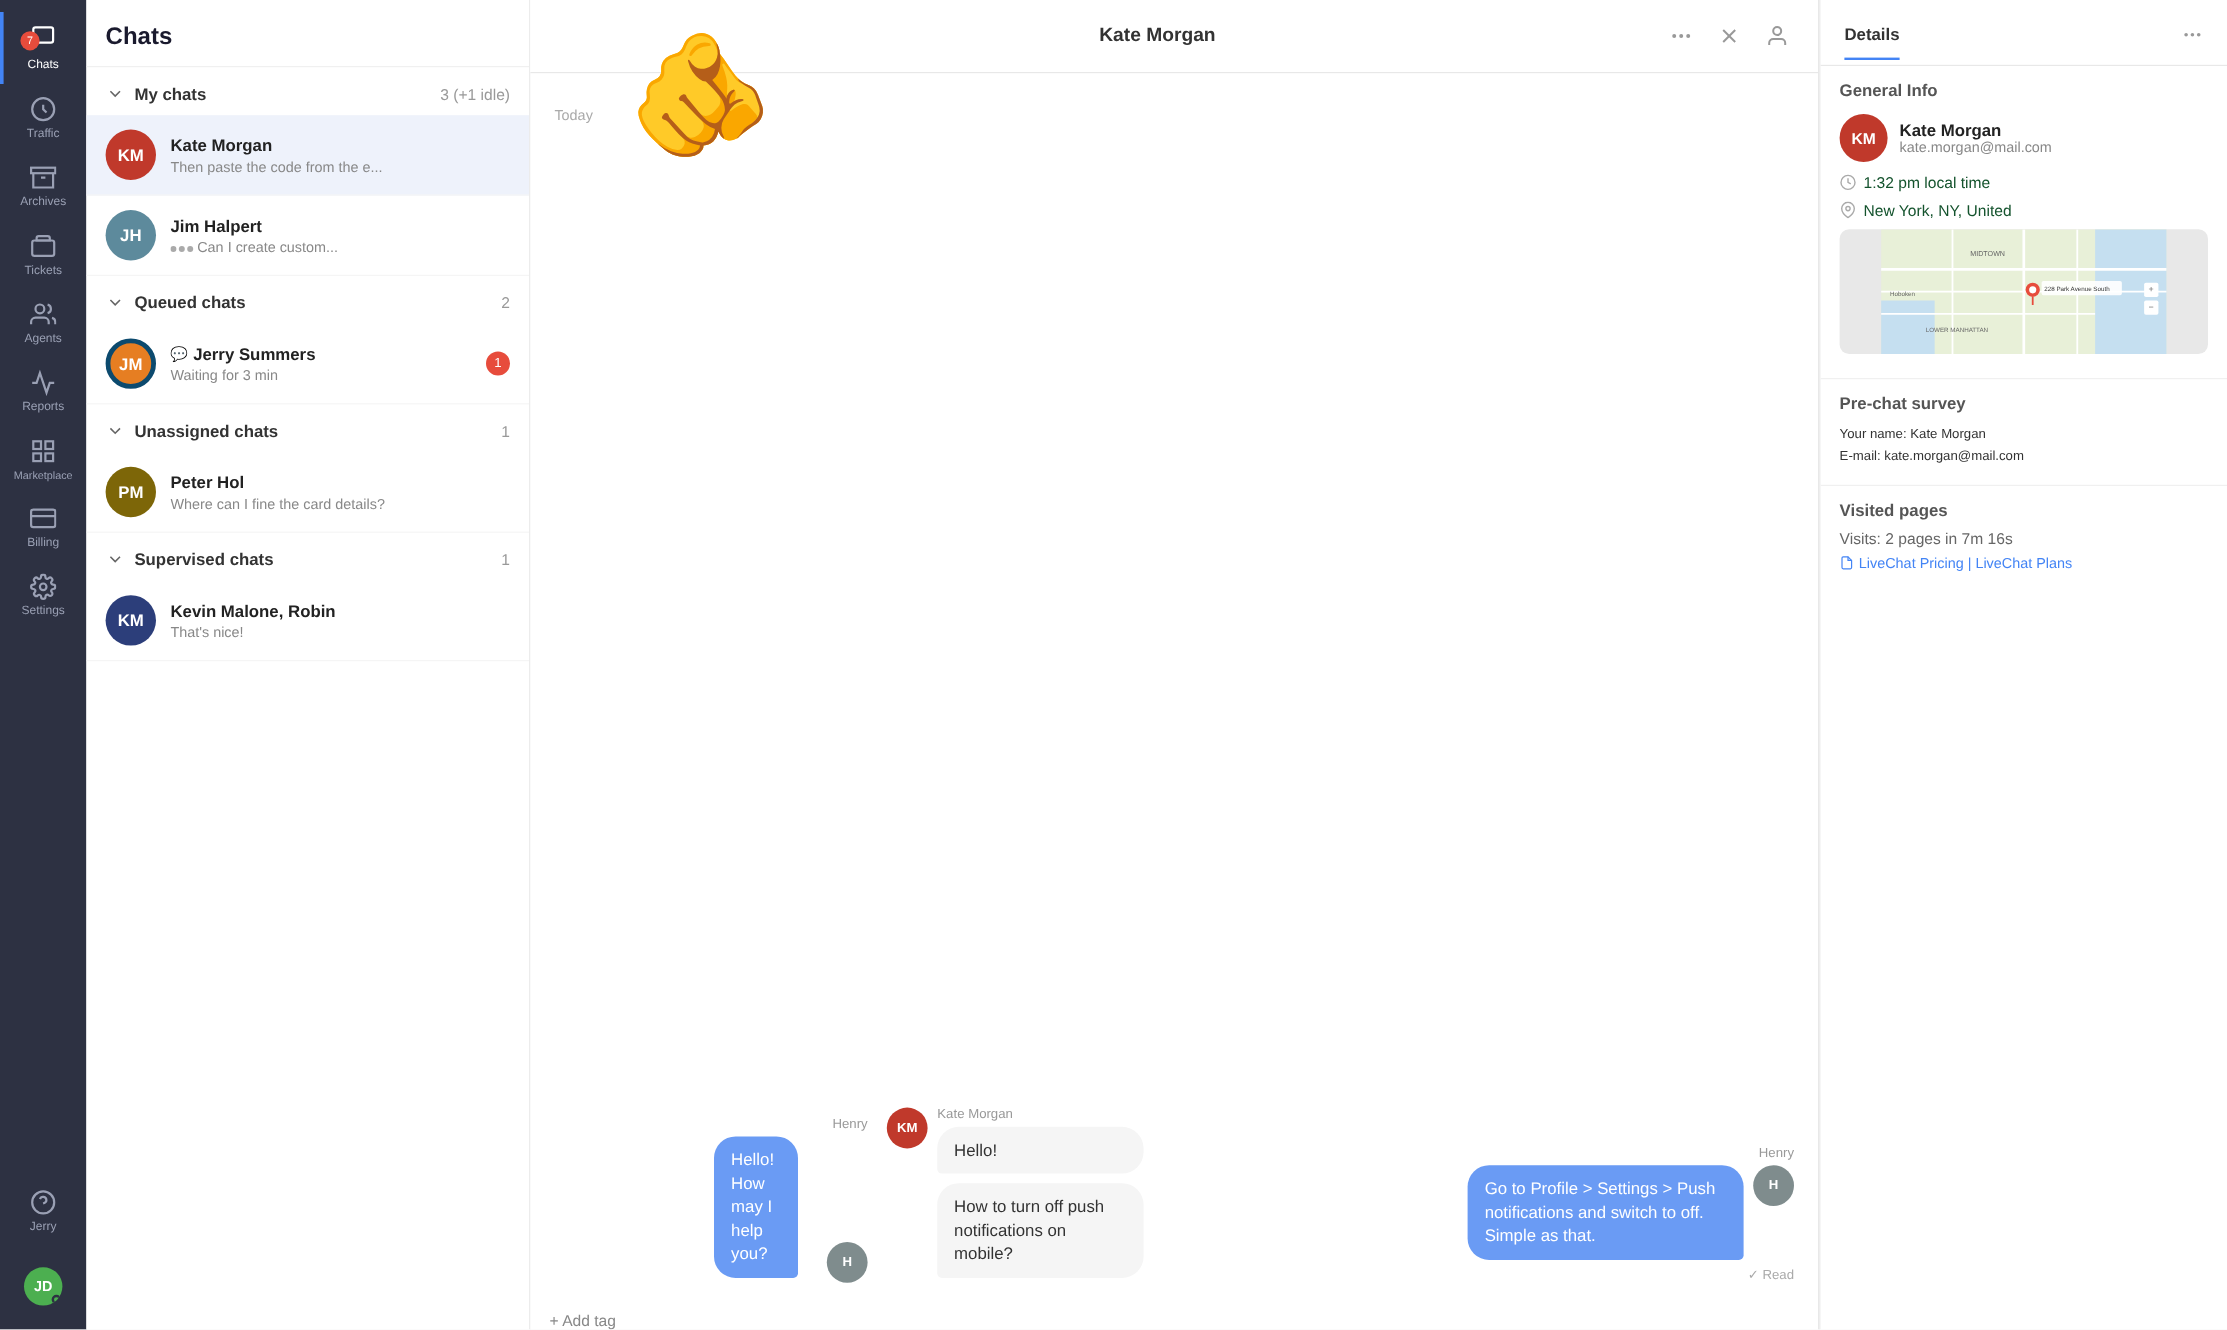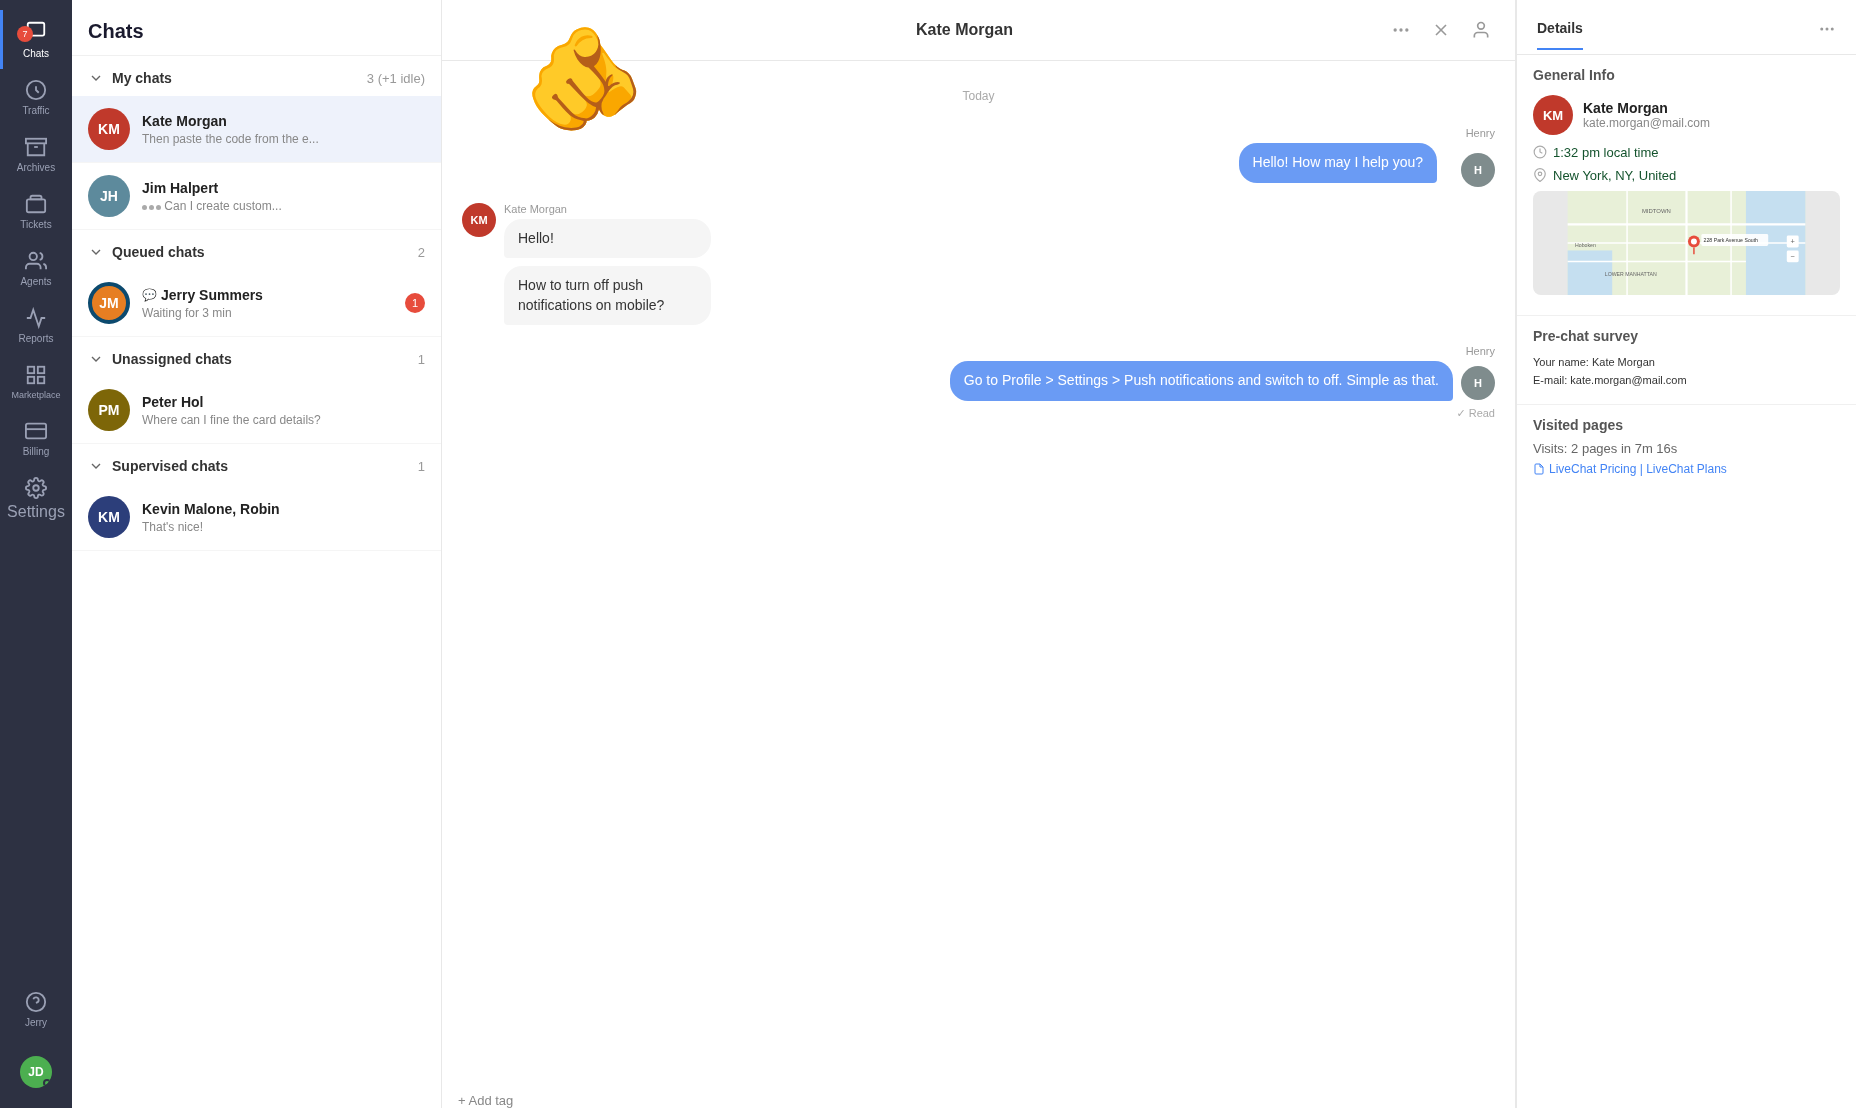--- a/index.html
+++ b/index.html
@@ -225,21 +225,21 @@
       align-items: center;
       justify-content: center;
       padding: 4px;
     }
 
     .chat-messages {
       flex: 1;
       padding: 20px;
       overflow-y: auto;
       display: flex;
-      flex-direction: column;
+      flex-direction: row;
       gap: 16px;
     }
     .date-divider {
       text-align: center;
       font-size: 12px;
       color: #aaa;
       margin: 8px 0;
     }
 
     
@@ -514,21 +514,21 @@
       <rect x="1" y="4" width="22" height="16" rx="2"></rect>
         <line x1="1" y1="10" x2="23" y2="10"></line>
     </svg>
     <span style="font-size:10px">Billing</span>
   </div>
   <div class="icon-nav-item">
     <svg viewBox="0 0 24 24" fill="none" stroke="currentColor" stroke-width="2">
       <circle cx="12" cy="12" r="3"></circle>
         <path d="M19.4 15a1.65 1.65 0 00.33 1.82l.06.06a2 2 0 010 2.83 2 2 0 01-2.83 0l-.06-.06a1.65 1.65 0 00-1.82-.33 1.65 1.65 0 00-1 1.51V21a2 2 0 01-4 0v-.09A1.65 1.65 0 009 19.4a1.65 1.65 0 00-1.82.33l-.06.06a2 2 0 01-2.83-2.83l.06-.06A1.65 1.65 0 004.68 15a1.65 1.65 0 00-1.51-1H3a2 2 0 010-4h.09A1.65 1.65 0 004.6 9a1.65 1.65 0 00-.33-1.82l-.06-.06a2 2 0 012.83-2.83l.06.06A1.65 1.65 0 009 4.68a1.65 1.65 0 001-1.51V3a2 2 0 014 0v.09a1.65 1.65 0 001 1.51 1.65 1.65 0 001.82-.33l.06-.06a2 2 0 012.83 2.83l-.06.06A1.65 1.65 0 0019.4 9a1.65 1.65 0 001.51 1H21a2 2 0 010 4h-.09a1.65 1.65 0 00-1.51 1z"></path>
     </svg>
-    <span style="font-size:16px">Settings</span>
+    <span style="font-size:10px">Settings</span>
   </div>
   <div class="icon-nav-bottom">
     <div class="icon-nav-item">
       <svg viewBox="0 0 24 24" fill="none" stroke="currentColor" stroke-width="2">
         <circle cx="12" cy="12" r="10"></circle>
           <path d="M9.09 9a3 3 0 015.83 1c0 2-3 3-3 3"></path>
           <line x1="12" y1="17" x2="12.01" y2="17"></line>
       </svg>
       <span style="font-size:10px">Jerry</span>
     </div>
@@ -677,21 +677,21 @@
           <div class="msg-sender-name" style="text-align:left;">Kate Morgan</div>
           <div class="bubble customer">Hello!</div>
           <div class="bubble customer" style="margin-top:4px;">How to turn off push notifications on mobile?</div>
         </div>
       </div>
     </div>
 
     <div class="message-row agent">
       <div class="msg-group">
         <div class="msg-sender-name">Henry</div>
-        <div style="display:flex;align-items:center;gap:8px;">
+        <div style="display:flex;align-items:flex-start;gap:8px;">
           <div class="bubble agent">Go to Profile &gt; Settings &gt; Push notifications and switch to off. Simple as that.</div>
           <div class="msg-avatar" style="background:#7f8c8d;">H</div>
         </div>
         <div class="read-indicator">✓ Read</div>
       </div>
     </div>
   </div>
 
   <div class="add-tag-link" style="padding:4px 16px 0;">+ Add tag</div>
 </div>

